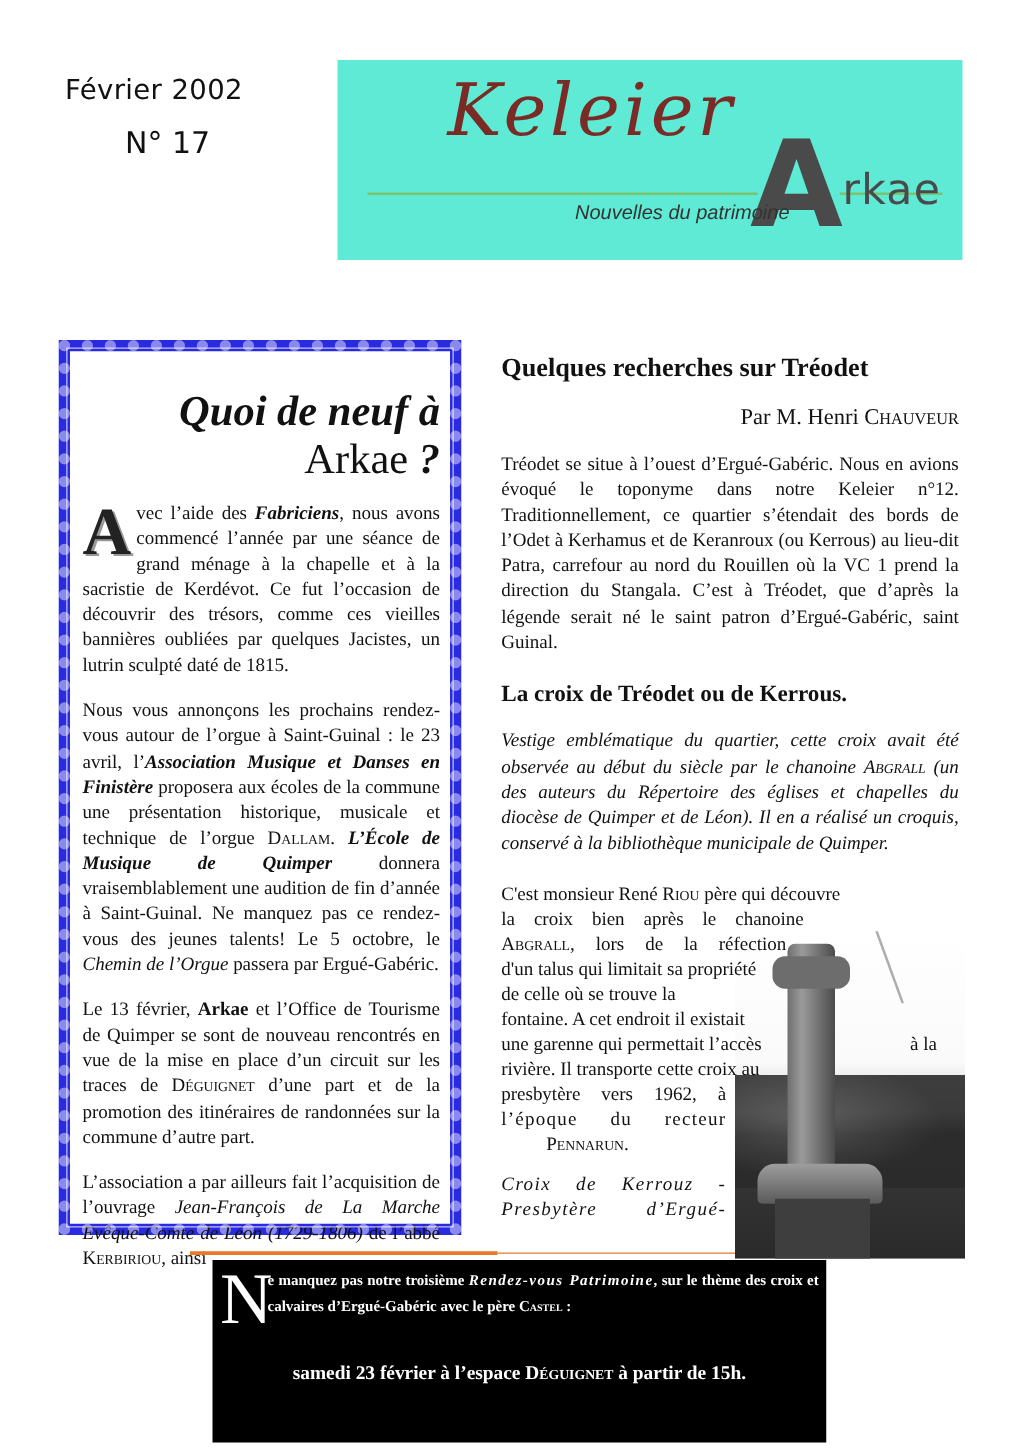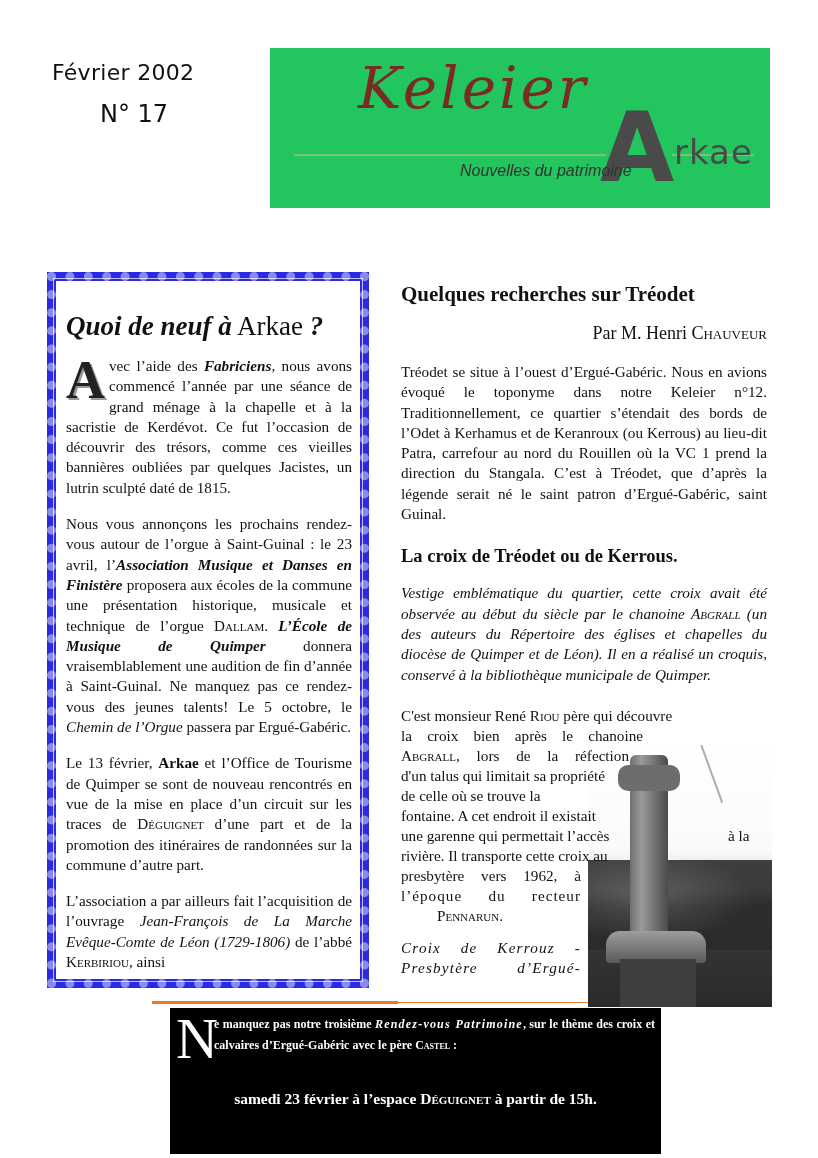--- a/index.html
+++ b/index.html
@@ -4,39 +4,39 @@
 <style>
   html, body { margin: 0; padding: 0; background: #ffffff; }
   body { width: 818px; height: 1158px; position: relative; overflow: hidden;
          font-family: "Liberation Serif", "DejaVu Serif", serif; color: #111; }
 
   .issue { position: absolute; left: 52px; top: 60px; width: 170px;
            font-family: "DejaVu Sans", "Liberation Sans", sans-serif; font-size: 22px; color: #111; }
   .issue .date { position: absolute; left: 0; top: 0; letter-spacing: 0.3px; }
   .issue .num { position: absolute; left: 48px; top: 40px; font-size: 24px; }
 
-  .logo { position: absolute; left: 270px; top: 48px; width: 500px; height: 160px; background: #22c55e; }
+  .logo { position: absolute; left: 270px; top: 48px; width: 500px; height: 160px; background: #5eead4; }
   .logo .keleier { position: absolute; left: 88px; top: 6px; font-family: "DejaVu Serif", serif;
                    font-style: italic; font-size: 58px; color: #7a2b25; letter-spacing: 3px; }
   .logo .green-line-left { position: absolute; left: 24px; top: 106px; width: 312px; height: 2px; background: #7cc36e; }
   .logo .green-line-right { position: absolute; left: 402px; top: 106px; width: 82px; height: 2px; background: #7cc36e; }
   .logo .big-a { position: absolute; left: 330px; top: 52px; font-family: "DejaVu Sans", sans-serif;
                  font-weight: bold; font-size: 96px; color: #4a4a4a; line-height: 1; }
   .logo .rkae { position: absolute; left: 404px; top: 84px; font-family: "DejaVu Sans", sans-serif;
                 font-size: 34px; color: #4a4a4a; letter-spacing: 1px; }
   .logo .tagline { position: absolute; left: 190px; top: 114px; font-family: "Liberation Sans", sans-serif;
                    font-style: italic; font-size: 16px; color: #333; }
 
   .news-box { position: absolute; left: 47px; top: 272px; width: 322px; height: 716px;
               border: 9px solid #2a2ae0; box-sizing: border-box;
               background: #fff; }
   .news-box::before { content: ""; position: absolute; inset: -9px; border: 9px dotted #ffffff; opacity: 0.45; pointer-events: none; }
   .news-box::after { content: ""; position: absolute; inset: -3px; border: 1px solid #ffffff; opacity: 0.7; pointer-events: none; }
   .news-inner { position: absolute; left: 10px; right: 8px; top: 30px; }
-  .news-title { font-size: 27px; text-align: left; margin: 0 0 14px 0; font-weight: normal; }
+  .news-title { font-size: 34px; text-align: right; margin: 0 0 14px 0; font-weight: normal; }
   .news-title b { font-style: italic; font-weight: bold; }
   .news-p { font-size: 15.2px; line-height: 20.3px; text-align: justify; margin: 0 0 16px 0; }
   .dropcap { float: left; font-size: 54px; line-height: 40px; font-weight: bold; margin: 4px 4px 0 0;
              color: #222; text-shadow: 2px 2px 0 #999; }
   .sc { font-variant: small-caps; }
 
   .right-col { position: absolute; left: 401px; top: 282px; width: 366px; }
   .h1 { font-size: 21px; font-weight: bold; margin: 0; }
   .byline { font-size: 18px; text-align: right; margin: 16px 0 0 0; }
   .p { font-size: 15.2px; line-height: 20.3px; text-align: justify; margin: 18px 0 0 0; }

